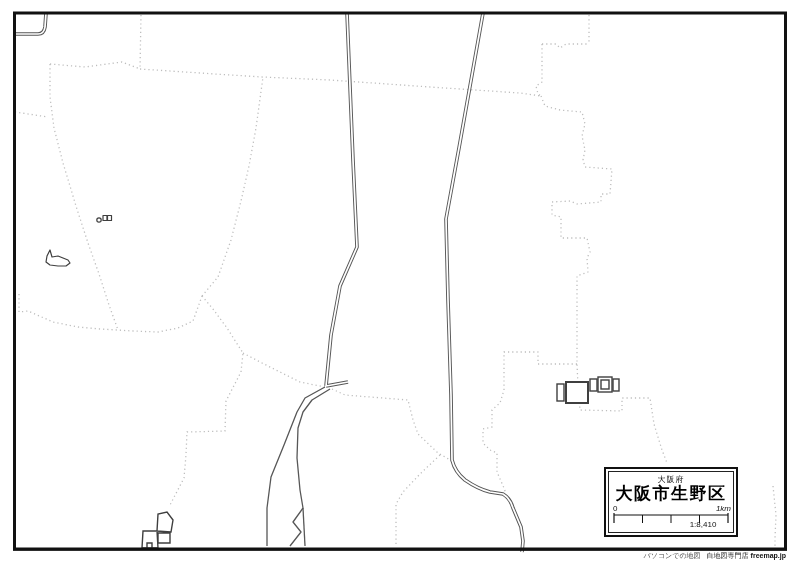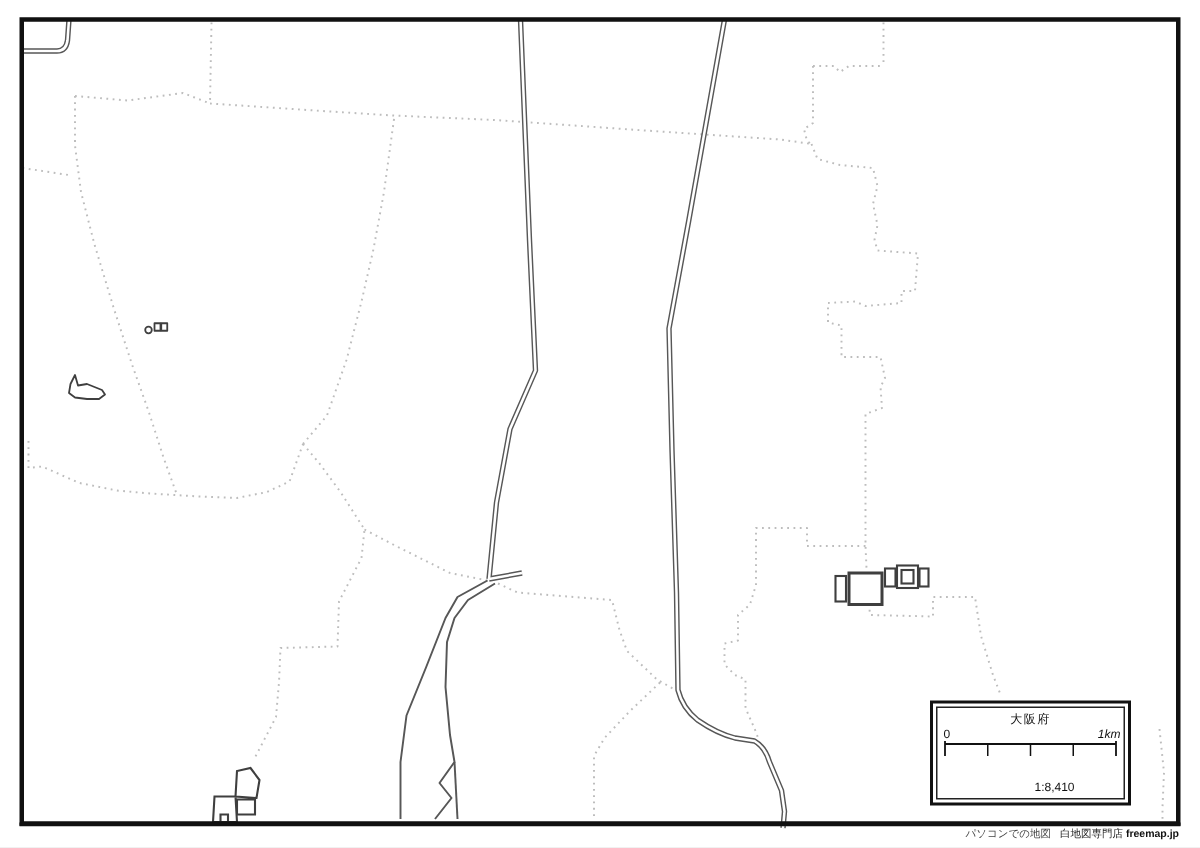--- a/index.html
+++ b/index.html
@@ -8,21 +8,21 @@
   
   .frame{fill:none;stroke:#111;stroke-width:3;}
   .river-case{fill:none;stroke:#575757;stroke-width:3.6;stroke-linejoin:round;stroke-linecap:butt;}
   .river-core{fill:none;stroke:#ffffff;stroke-width:1.7;stroke-linejoin:round;stroke-linecap:butt;}
   .bank{fill:none;stroke:#575757;stroke-width:1.3;stroke-linejoin:round;}
   .boundary{fill:none;stroke:#bdbdbd;stroke-width:1.3;stroke-dasharray:1.2 3;stroke-linejoin:round;}
   .bldg{fill:#ffffff;stroke:#3f3f3f;stroke-width:1.4;stroke-linejoin:miter;}
   .bldg-heavy{fill:#ffffff;stroke:#3f3f3f;stroke-width:2;}
   .pond{fill:#ffffff;stroke:#3f3f3f;stroke-width:1.2;stroke-linejoin:round;}
   
-  .title-box{position:absolute;left:620px;top:467px;width:134px;height:70px;background:#fff;
+  .title-box{position:absolute;left:604px;top:467px;width:134px;height:70px;background:#fff;
              border:2px solid #111;box-sizing:border-box;z-index:5;}
   .title-box-inner{position:absolute;left:2px;top:2px;right:2px;bottom:2px;border:1px solid #222;
              display:flex;flex-direction:column;align-items:center;}
   .pref-label{font-size:8px;line-height:9px;margin-top:3px;color:#111;letter-spacing:1px;}
   .ward-title{font-size:17px;line-height:19px;font-weight:bold;color:#000;letter-spacing:1.5px;white-space:nowrap;}
   .scale-wrap{position:relative;width:116px;height:24px;margin-top:1px;}
   .scale-zero{position:absolute;left:0;top:0;font-size:8px;color:#111;}
   .scale-km{position:absolute;right:-2px;top:0;font-size:8px;color:#111;font-style:italic;}
   .scale-svg{position:absolute;left:0;top:9px;}
   .scale-ratio{position:absolute;left:636px;top:520px;width:134px;text-align:center;font-size:8px;color:#111;z-index:6;}
@@ -100,20 +100,21 @@
       <rect class="bldg" x="613" y="379" width="6" height="12"></rect>
     </g>
 
     <rect class="frame" x="14.5" y="13" width="771" height="536"></rect>
     <line x1="13" y1="549.5" x2="787" y2="549.5" stroke="#111" stroke-width="2.5"></line>
   </svg>
 
   <div class="title-box">
     <div class="title-box-inner">
       <div class="pref-label">大阪府</div>
+      <div class="ward-title">大阪市生野区</div>
       <div class="scale-wrap">
         <span class="scale-zero">0</span>
         <span class="scale-km">1km</span>
         <svg class="scale-svg" width="116" height="12">
           <line x1="1" y1="2" x2="115" y2="2" stroke="#111" stroke-width="1.2"></line>
           <line x1="1" y1="0" x2="1" y2="10" stroke="#111" stroke-width="1.2"></line>
           <line x1="29.5" y1="2" x2="29.5" y2="10" stroke="#111" stroke-width="1"></line>
           <line x1="58" y1="2" x2="58" y2="10" stroke="#111" stroke-width="1"></line>
           <line x1="86.5" y1="2" x2="86.5" y2="10" stroke="#111" stroke-width="1"></line>
           <line x1="115" y1="0" x2="115" y2="10" stroke="#111" stroke-width="1.2"></line>

